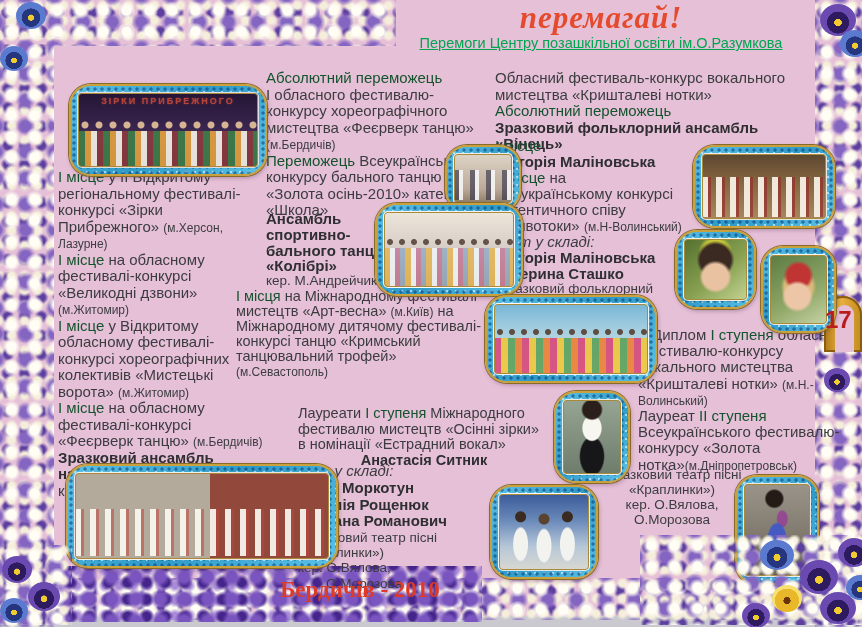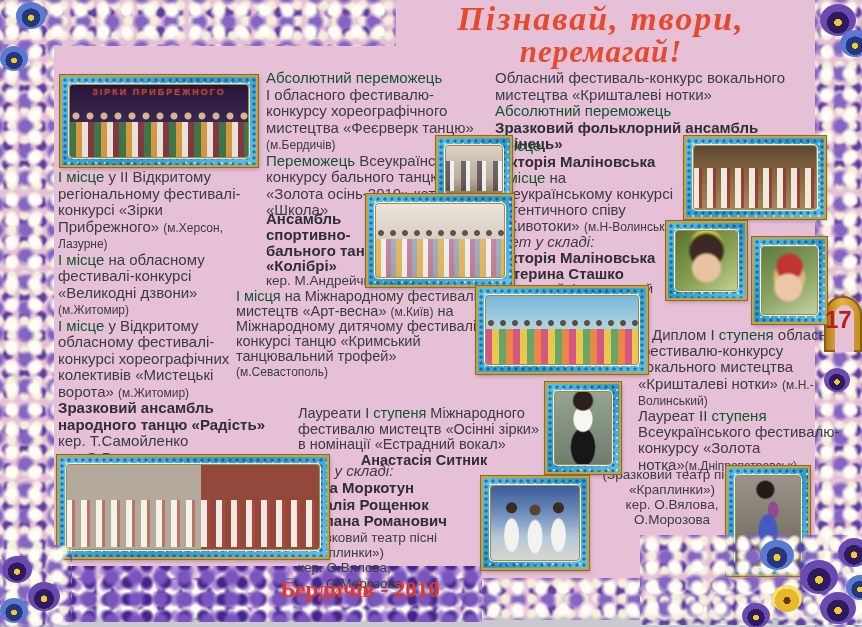--- a/index.html
+++ b/index.html
@@ -36,21 +36,21 @@
   .pansy.blue{background:radial-gradient(circle at 50% 58%, #f2cb2e 0 14%, #26367e 15% 42%, #5a7ad0 43% 72%, #9ab0e8 73% 100%);}
   .pansy.yellow{background:radial-gradient(circle at 50% 58%, #6a3408 0 16%, #e8b82a 17% 55%, #f6e070 56% 100%);}
 
   
   .title{position:absolute;left:388px;top:2px;width:426px;text-align:center;z-index:3;}
   .t1{font-family:"Liberation Serif",serif;font-weight:bold;font-style:italic;font-size:34px;line-height:1.0;color:#e64a2c;letter-spacing:2px;}
   .t2{font-family:"Liberation Serif",serif;font-weight:bold;font-style:italic;font-size:31px;line-height:1.0;color:#e64a2c;letter-spacing:1px;}
   .subtitle{margin-top:2px;font-size:14.5px;color:#00a550;text-decoration:underline;}
 
   
-  .photo{position:absolute;z-index:3;margin:0;box-sizing:border-box;padding:6px;border:2px solid #c9a13e;border-radius:0;
+  .photo{position:absolute;z-index:3;margin:9px;box-sizing:border-box;padding:6px;border:2px solid #c9a13e;border-radius:22px;
     background:
       radial-gradient(circle at 3px 3px, rgba(8,56,118,.55) 1.3px, transparent 2px) 0 0/7px 6px,
       radial-gradient(circle at 5px 4px, rgba(255,255,255,.55) 1px, transparent 1.6px) 2px 2px/9px 8px,
       linear-gradient(135deg,#5ac2e8,#2e9ac8 50%,#5ac2e8);
     box-shadow:0 0 0 1px #8a6a28, 1px 2px 4px rgba(80,40,80,.35);}
   .ph-img{position:relative;width:100%;height:100%;border-radius:5px;border:1px solid rgba(255,255,255,.85);box-sizing:border-box;box-shadow:inset 0 0 0 1px #a88a3a;overflow:hidden;}
   .p1{left:60px;top:75px;width:198px;height:92px;}
   .p2{left:436px;top:136px;width:76px;height:67px;}
   .p3{left:366px;top:194px;width:148px;height:93px;}
   .p4{left:684px;top:136px;width:142px;height:83px;}
@@ -176,22 +176,22 @@
   <i class="pansy blue" style="left:0px;top:598px;width:28px;height:25px;"></i>
   <i class="pansy blue" style="left:760px;top:540px;width:34px;height:30px;"></i>
   <i class="pansy" style="left:800px;top:560px;width:38px;height:34px;"></i>
   <i class="pansy" style="left:838px;top:538px;width:32px;height:29px;"></i>
   <i class="pansy yellow" style="left:772px;top:585px;width:30px;height:27px;"></i>
   <i class="pansy" style="left:820px;top:592px;width:36px;height:32px;"></i>
   <i class="pansy blue" style="left:846px;top:575px;width:28px;height:25px;"></i>
   <i class="pansy" style="left:742px;top:603px;width:28px;height:25px;"></i>
 
   <div class="title">
-    <div class="t1">Пізнавай,  твори,</div>
     <div class="t2">перемагай!</div>
+    <div class="subtitle">Перемоги Центру позашкільної освіти ім.О.Разумкова</div>
   </div>
 
   <figure class="photo p1">
     <div class="ph-img ph-zirky">
       <span class="banner">ЗІРКИ ПРИБРЕЖНОГО</span>
     </div>
   </figure>
   <figure class="photo p2">
     <div class="ph-img ph-certs"></div>
   </figure>
@@ -220,20 +220,21 @@
     <div class="ph-img ph-radist"></div>
   </figure>
   <figure class="photo p12">
     <div class="ph-img ph-skolkina"></div>
   </figure>
 
   <div class="tb tb-left">
     <div><span class="red">І місце</span><span> у ІІ Відкритому регіональному фестивалі-конкурсі «Зірки Прибрежного» </span><span class="sm">(м.Херсон, Лазурне)</span></div>
     <div><span class="red">І місце</span><span> на обласному фестивалі-конкурсі «Великодні дзвони» </span><span class="sm">(м.Житомир)</span></div>
     <div><span class="red">І місце</span><span> у Відкритому обласному фестивалі-конкурсі хореографічних колективів «Мистецькі ворота» </span><span class="sm">(м.Житомир)</span></div>
+    <div><span class="red">І місце</span><span> на обласному фестивалі-конкурсі «Феєрверк танцю» </span><span class="sm">(м.Бердичів)</span></div>
     <div class="b">Зразковий ансамбль народного танцю «Радість»</div>
     <div>кер. Т.Самойленко</div>
     <div class="ind">О.Ризванюк</div>
   </div>
 
   <div class="tb tb-mid1">
     <div class="red">Абсолютний переможець</div>
     <div><span>І обласного фестивалю-конкурсу хореографічного мистецтва «Феєрверк танцю» </span><span class="sm">(м.Бердичів)</span></div>
     <div><span class="red">Переможець</span><span> Всеукраїнського конкурсу бального танцю «Золота осінь-2010» категорія «Школа»</span></div>
   </div>

